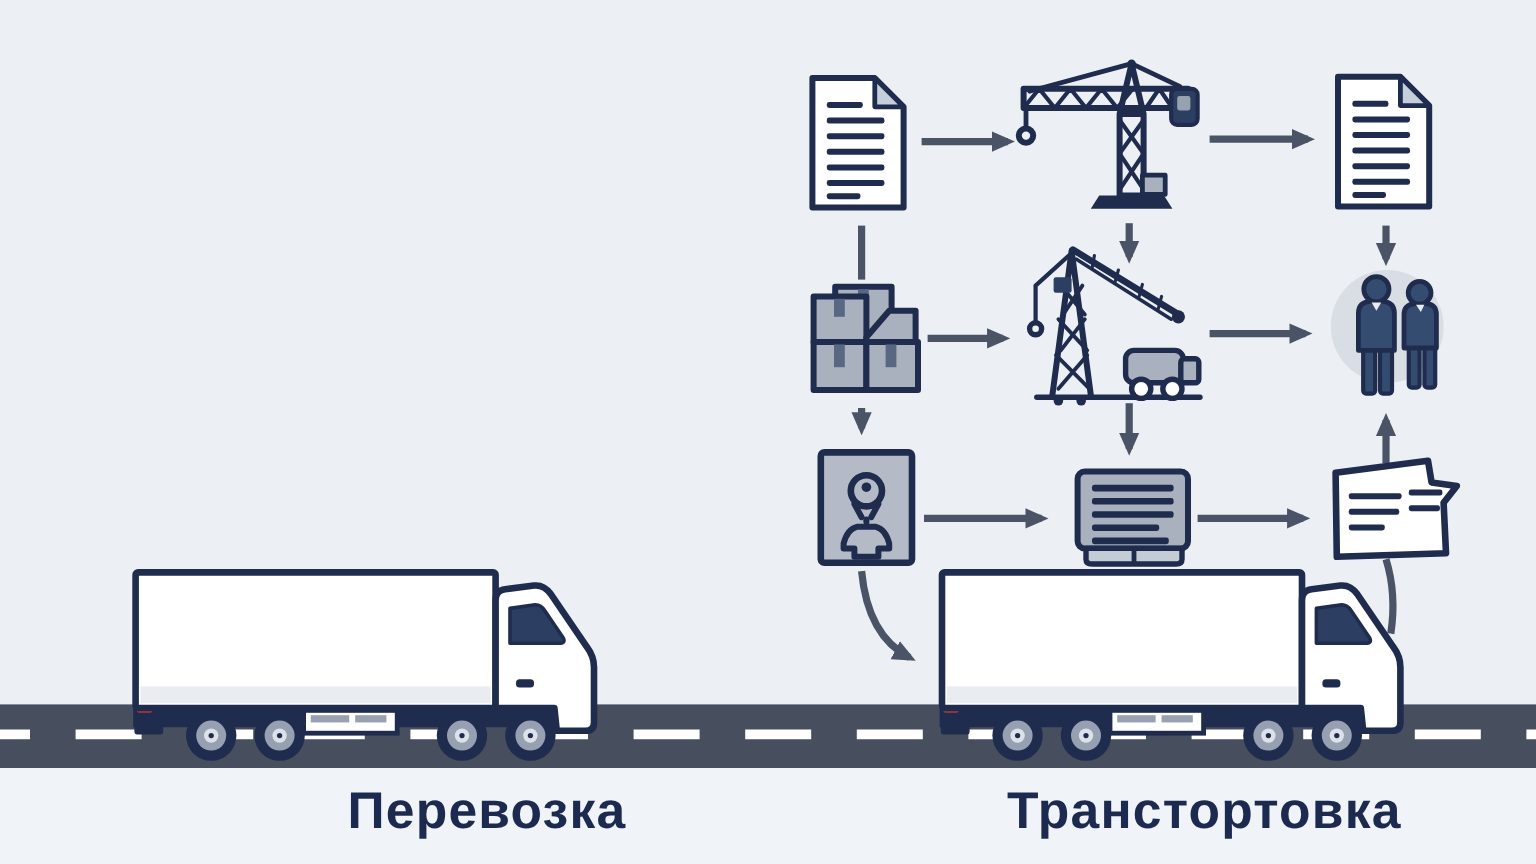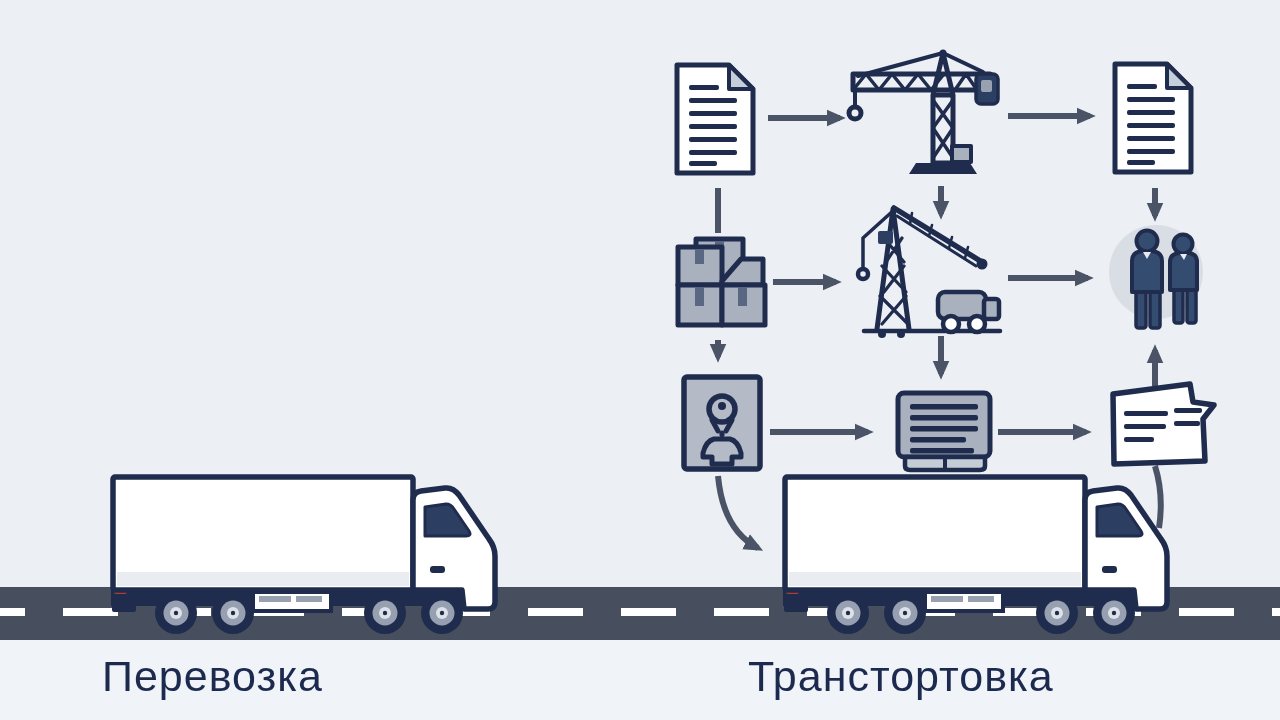--- a/index.html
+++ b/index.html
@@ -8,22 +8,22 @@
     width:1280px;height:720px;
     background:#eceff4;
     overflow:hidden;
     font-family:"Liberation Sans", sans-serif;
   }
   .scene svg{position:absolute;left:0;top:0;}
   .road-label{
     position:absolute;
     width:420px;
     top:652px;
-    text-align:left;
-    font-weight:normal;
+    text-align:right;
+    font-weight:bold;
     font-size:43px;
     letter-spacing:1px;
     color:#1c2a4f;
   }
   .road-label.left{left:102px;}
   .road-label.right{left:748px;}
 </style>
 </head>
 <body>
 

